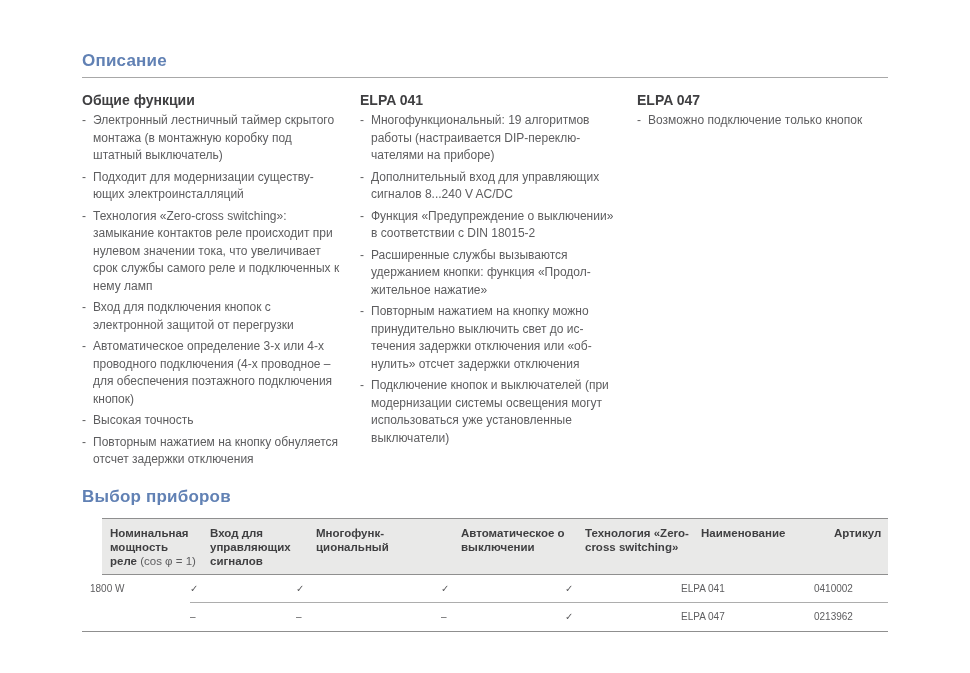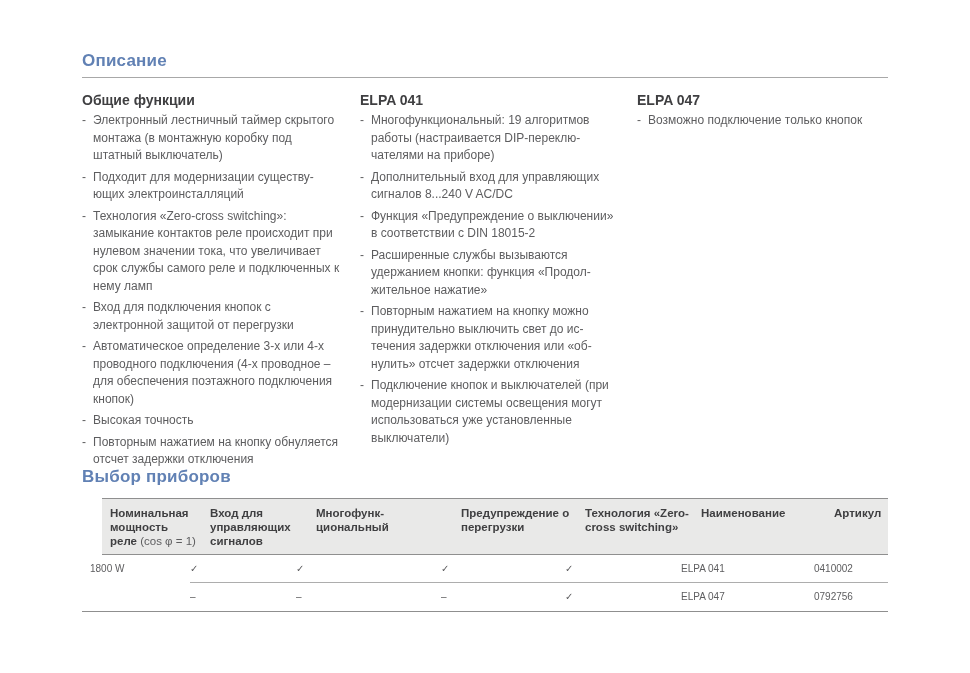--- a/index.html
+++ b/index.html
@@ -7,21 +7,21 @@
     position: relative;
     width: 970px;
     height: 673px;
     background: #ffffff;
     font-family: "Liberation Sans", "DejaVu Sans", sans-serif;
     color: #565658;
     overflow: hidden;
   }
   .section { position: absolute; left: 82px; right: 82px; }
   .section-description { top: 50px; }
-  .section-selection { top: 466px; }
+  .section-selection { top: 486px; }
 
   .section-title {
     font-size: 17px;
     font-weight: bold;
     color: #6181b4;
     line-height: 21px;
     letter-spacing: 0.2px;
   }
   .title-rule {
     border: none;
@@ -195,21 +195,21 @@
     <div class="section-title">Выбор приборов</div>
 
     <div class="tbl">
       <div class="tbl-header tbl-grid">
         <div class="th first">
           <span>Номинальная мощность реле</span>
           <span class="subtle">(cos φ = 1)</span>
         </div>
         <div class="th">Вход для управляющих сигналов</div>
         <div class="th">Многофунк­циональный</div>
-        <div class="th">Предупреждение о перегрузки</div>
+        <div class="th">Автоматическое о выключении</div>
         <div class="th">Технология «Zero-cross switching»</div>
         <div class="th">Наименование</div>
         <div class="th">Артикул</div>
       </div>
 
       <div class="tbl-row tbl-grid">
         <div class="td first">1800 W</div>
         <div class="td">✓</div>
         <div class="td">✓</div>
         <div class="td">✓</div>
@@ -219,18 +219,18 @@
         <div class="partial-divider"></div>
       </div>
 
       <div class="tbl-row tbl-grid">
         <div class="td first"></div>
         <div class="td">–</div>
         <div class="td">–</div>
         <div class="td">–</div>
         <div class="td">✓</div>
         <div class="td">ELPA 047</div>
-        <div class="td">0792756</div>
+        <div class="td">0213962</div>
       </div>
     </div>
   </div>
 
 </div>
 
 </body></html>

